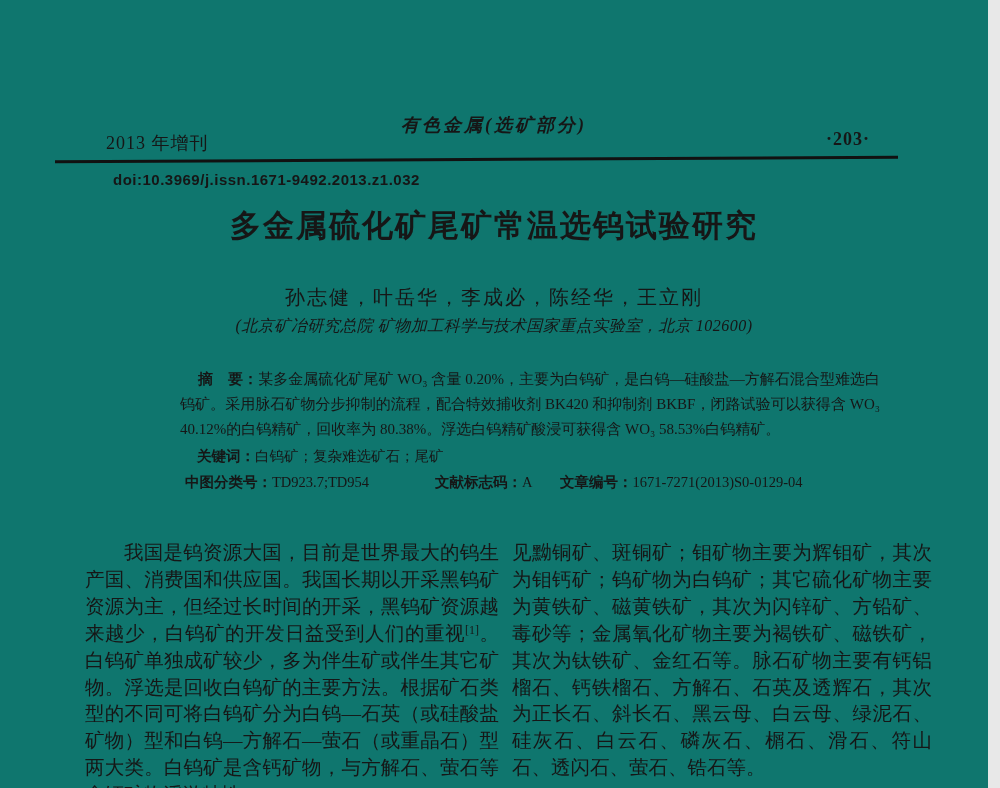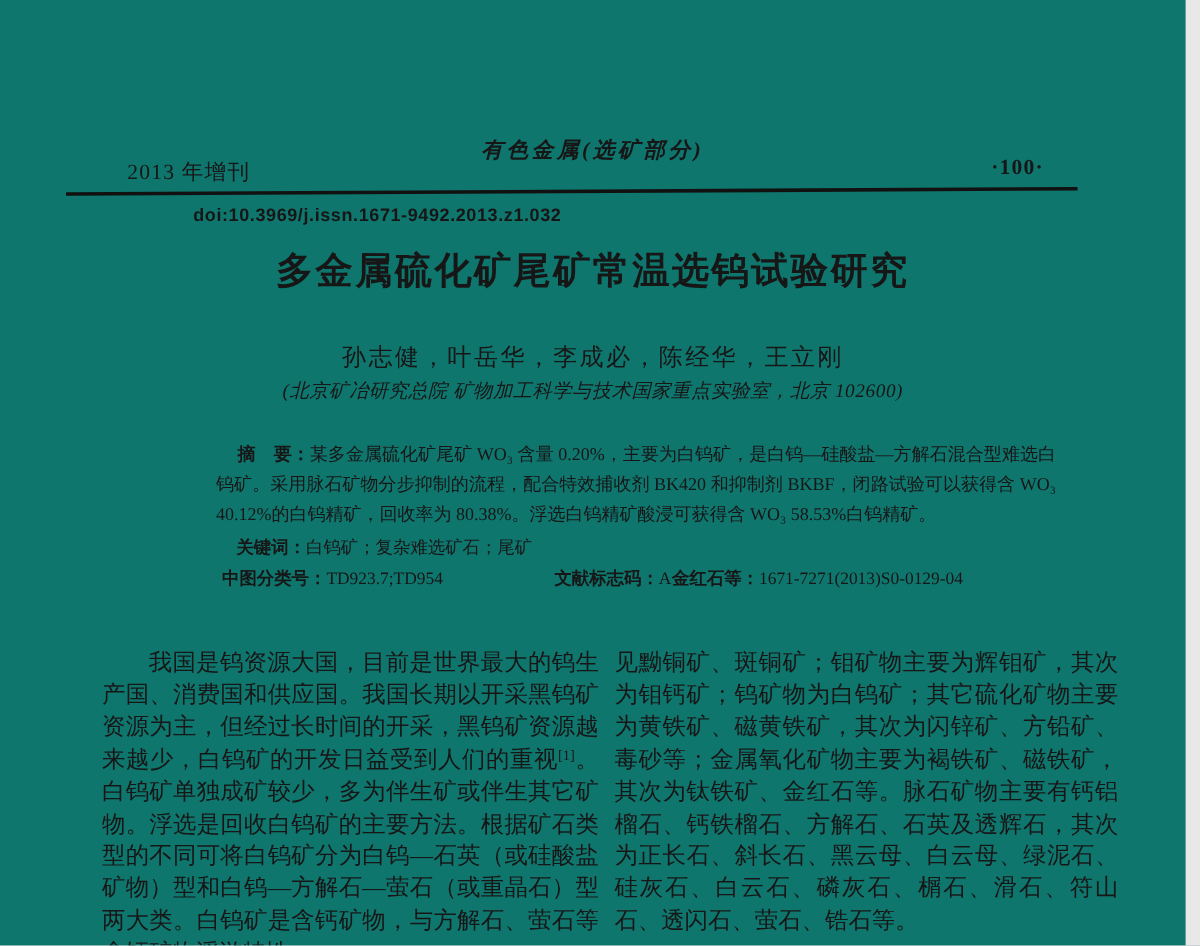--- a/index.html
+++ b/index.html
@@ -30,21 +30,21 @@
   }
   .header-rule {
     position: absolute; left: 55px; top: 158px;
     width: 843px; height: 3px; background: #111;
     transform: rotate(-0.3deg);
   }
   
   .doi-line {
     position: absolute; left: 113px; top: 171px;
     font-family: "Liberation Sans", "DejaVu Sans", sans-serif;
-    font-size: 15px; font-weight: bold; letter-spacing: 0.5px; margin-left: 48px;
+    font-size: 15px; font-weight: bold; letter-spacing: 0.5px;
   }
   
   .paper-title {
     position: absolute; left: 0; right: 0; top: 205px;
     text-align: center;
     font-size: 31px; font-weight: bold; letter-spacing: 2px;
   }
   .authors-line {
     position: absolute; left: 0; right: 0; top: 284px;
     text-align: center;
@@ -67,21 +67,21 @@
     font-family: "Liberation Sans", "DejaVu Sans", sans-serif;
   }
   .kw-line {
     position: absolute; left: 197px; top: 447px; width: 700px;
     font-size: 14.5px;
   }
   .meta-row {
     position: absolute; left: 185px; top: 473px; width: 720px;
     font-size: 14.5px;
   }
-  .meta-row .seg-doccode { position: absolute; left: 250px; margin-left: 27px; }
+  .meta-row .seg-doccode { position: absolute; left: 250px; }
   .meta-row .seg-articleno { position: absolute; left: 375px; }
   
   .body-col {
     position: absolute; top: 540px;
     font-size: 19.5px; line-height: 26.9px;
     text-align: justify;
   }
   .body-col.left  { left: 85px;  width: 414px; }
   .body-col.right { left: 512px; width: 420px; }
   .body-col.left p { text-indent: 2em; }
@@ -90,21 +90,21 @@
     vertical-align: 6px;
   }
 </style>
 </head>
 <body>
 
 <div class="page">
 
   <span class="header-issue">2013 年增刊</span>
   <span class="header-journal">有色金属(选矿部分)</span>
-  <span class="header-pageno">·100·</span>
+  <span class="header-pageno">·203·</span>
   <div class="header-rule"></div>
 
   <div class="doi-line">doi:10.3969/j.issn.1671-9492.2013.z1.032</div>
 
   <h1 class="paper-title">多金属硫化矿尾矿常温选钨试验研究</h1>
   <div class="authors-line">孙志健，叶岳华，李成必，陈经华，王立刚</div>
   <div class="affiliation-line">(北京矿冶研究总院 矿物加工科学与技术国家重点实验室，北京 102600)</div>
 
   <div class="abstract-block">
     <span class="label">摘　要：</span><span>某多金属硫化矿尾矿 WO₃ 含量 0.20%，主要为白钨矿，是白钨—硅酸盐—方解石混合型难选白钨矿。采用脉石矿物分步抑制的流程，配合特效捕收剂 BK420 和抑制剂 BKBF，闭路试验可以获得含 WO₃ 40.12%的白钨精矿，回收率为 80.38%。浮选白钨精矿酸浸可获得含 WO₃ 58.53%白钨精矿。</span>
@@ -115,21 +115,21 @@
   </div>
 
   <div class="meta-row">
     <span class="seg-clc">
       <span class="label">中图分类号：</span><span>TD923.7;TD954</span>
     </span>
     <span class="seg-doccode">
       <span class="label">文献标志码：</span><span>A</span>
     </span>
     <span class="seg-articleno">
-      <span class="label">金红石等：</span><span>1671-7271(2013)S0-0129-04</span>
+      <span class="label">文章编号：</span><span>1671-7271(2013)S0-0129-04</span>
     </span>
   </div>
 
   <div class="body-col left">
     <p><span>我国是钨资源大国，目前是世界最大的钨生产国、消费国和供应国。我国长期以开采黑钨矿资源为主，但经过长时间的开采，黑钨矿资源越来越少，白钨矿的开发日益受到人们的重视</span><sup class="ref">[1]</sup><span>。白钨矿单独成矿较少，多为伴生矿或伴生其它矿物。浮选是回收白钨矿的主要方法。根据矿石类型的不同可将白钨矿分为白钨—石英（或硅酸盐矿物）型和白钨—方解石—萤石（或重晶石）型两大类。白钨矿是含钙矿物，与方解石、萤石等含钙矿物浮游特性</span></p>
   </div>
 
   <div class="body-col right">
     <p>见黝铜矿、斑铜矿；钼矿物主要为辉钼矿，其次为钼钙矿；钨矿物为白钨矿；其它硫化矿物主要为黄铁矿、磁黄铁矿，其次为闪锌矿、方铅矿、毒砂等；金属氧化矿物主要为褐铁矿、磁铁矿，其次为钛铁矿、金红石等。脉石矿物主要有钙铝榴石、钙铁榴石、方解石、石英及透辉石，其次为正长石、斜长石、黑云母、白云母、绿泥石、硅灰石、白云石、磷灰石、榍石、滑石、符山石、透闪石、萤石、锆石等。</p>
   </div>

